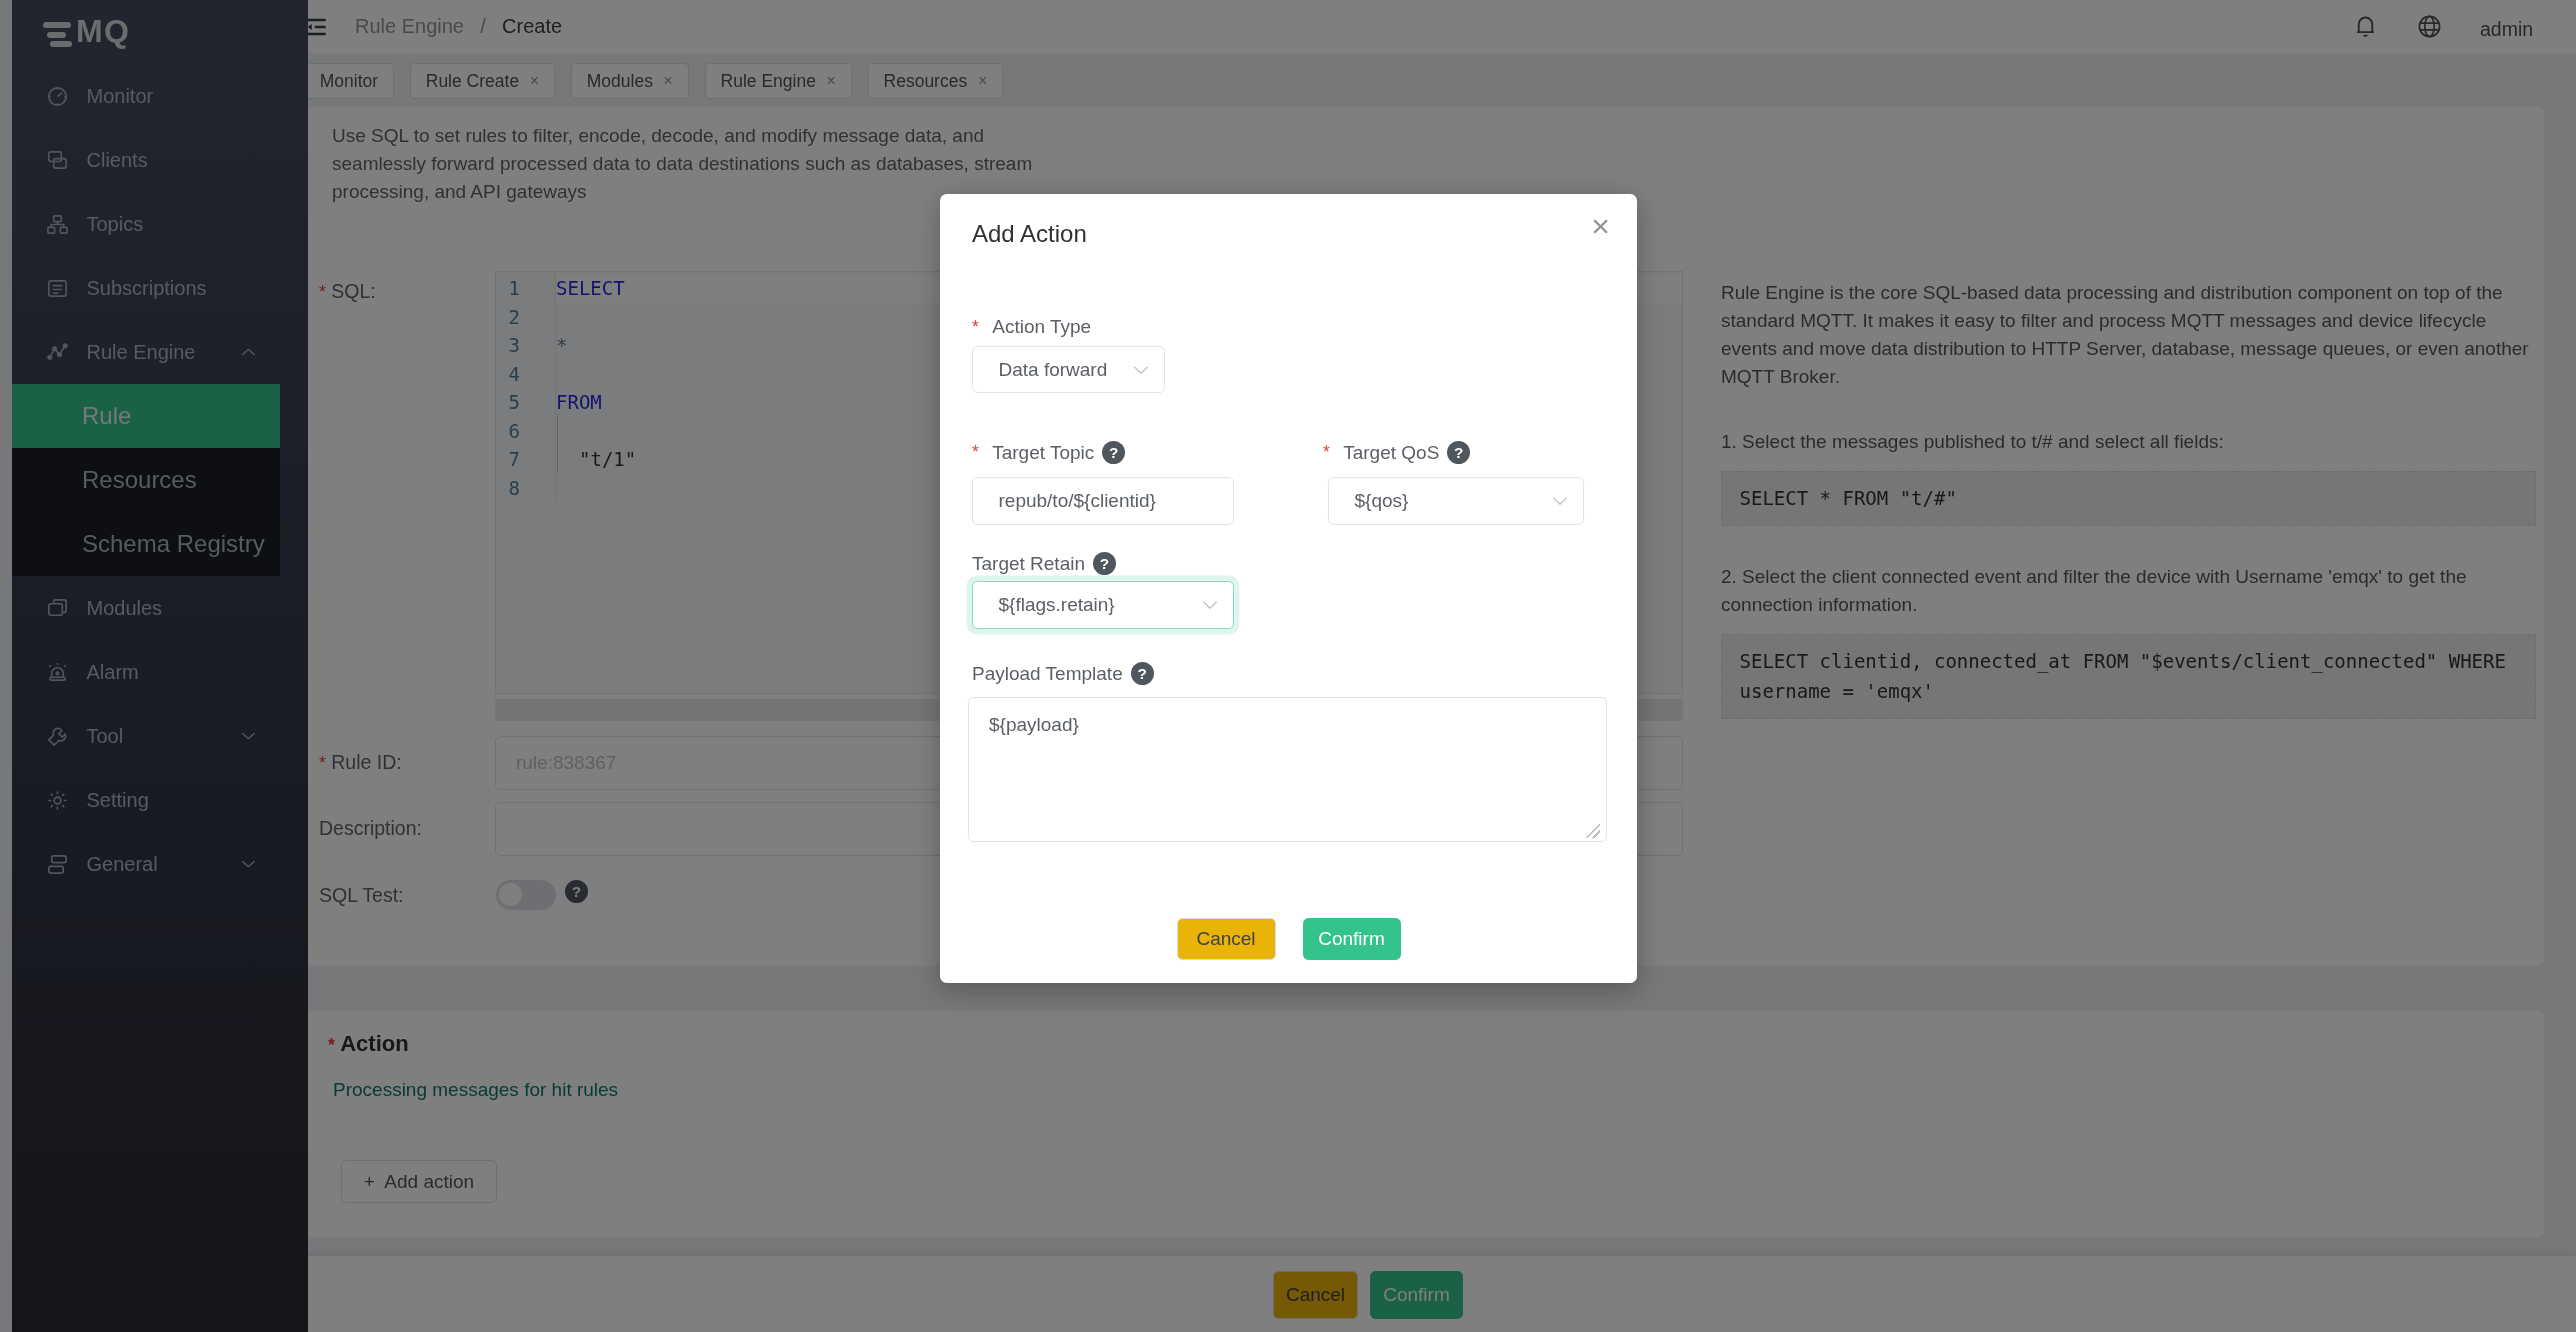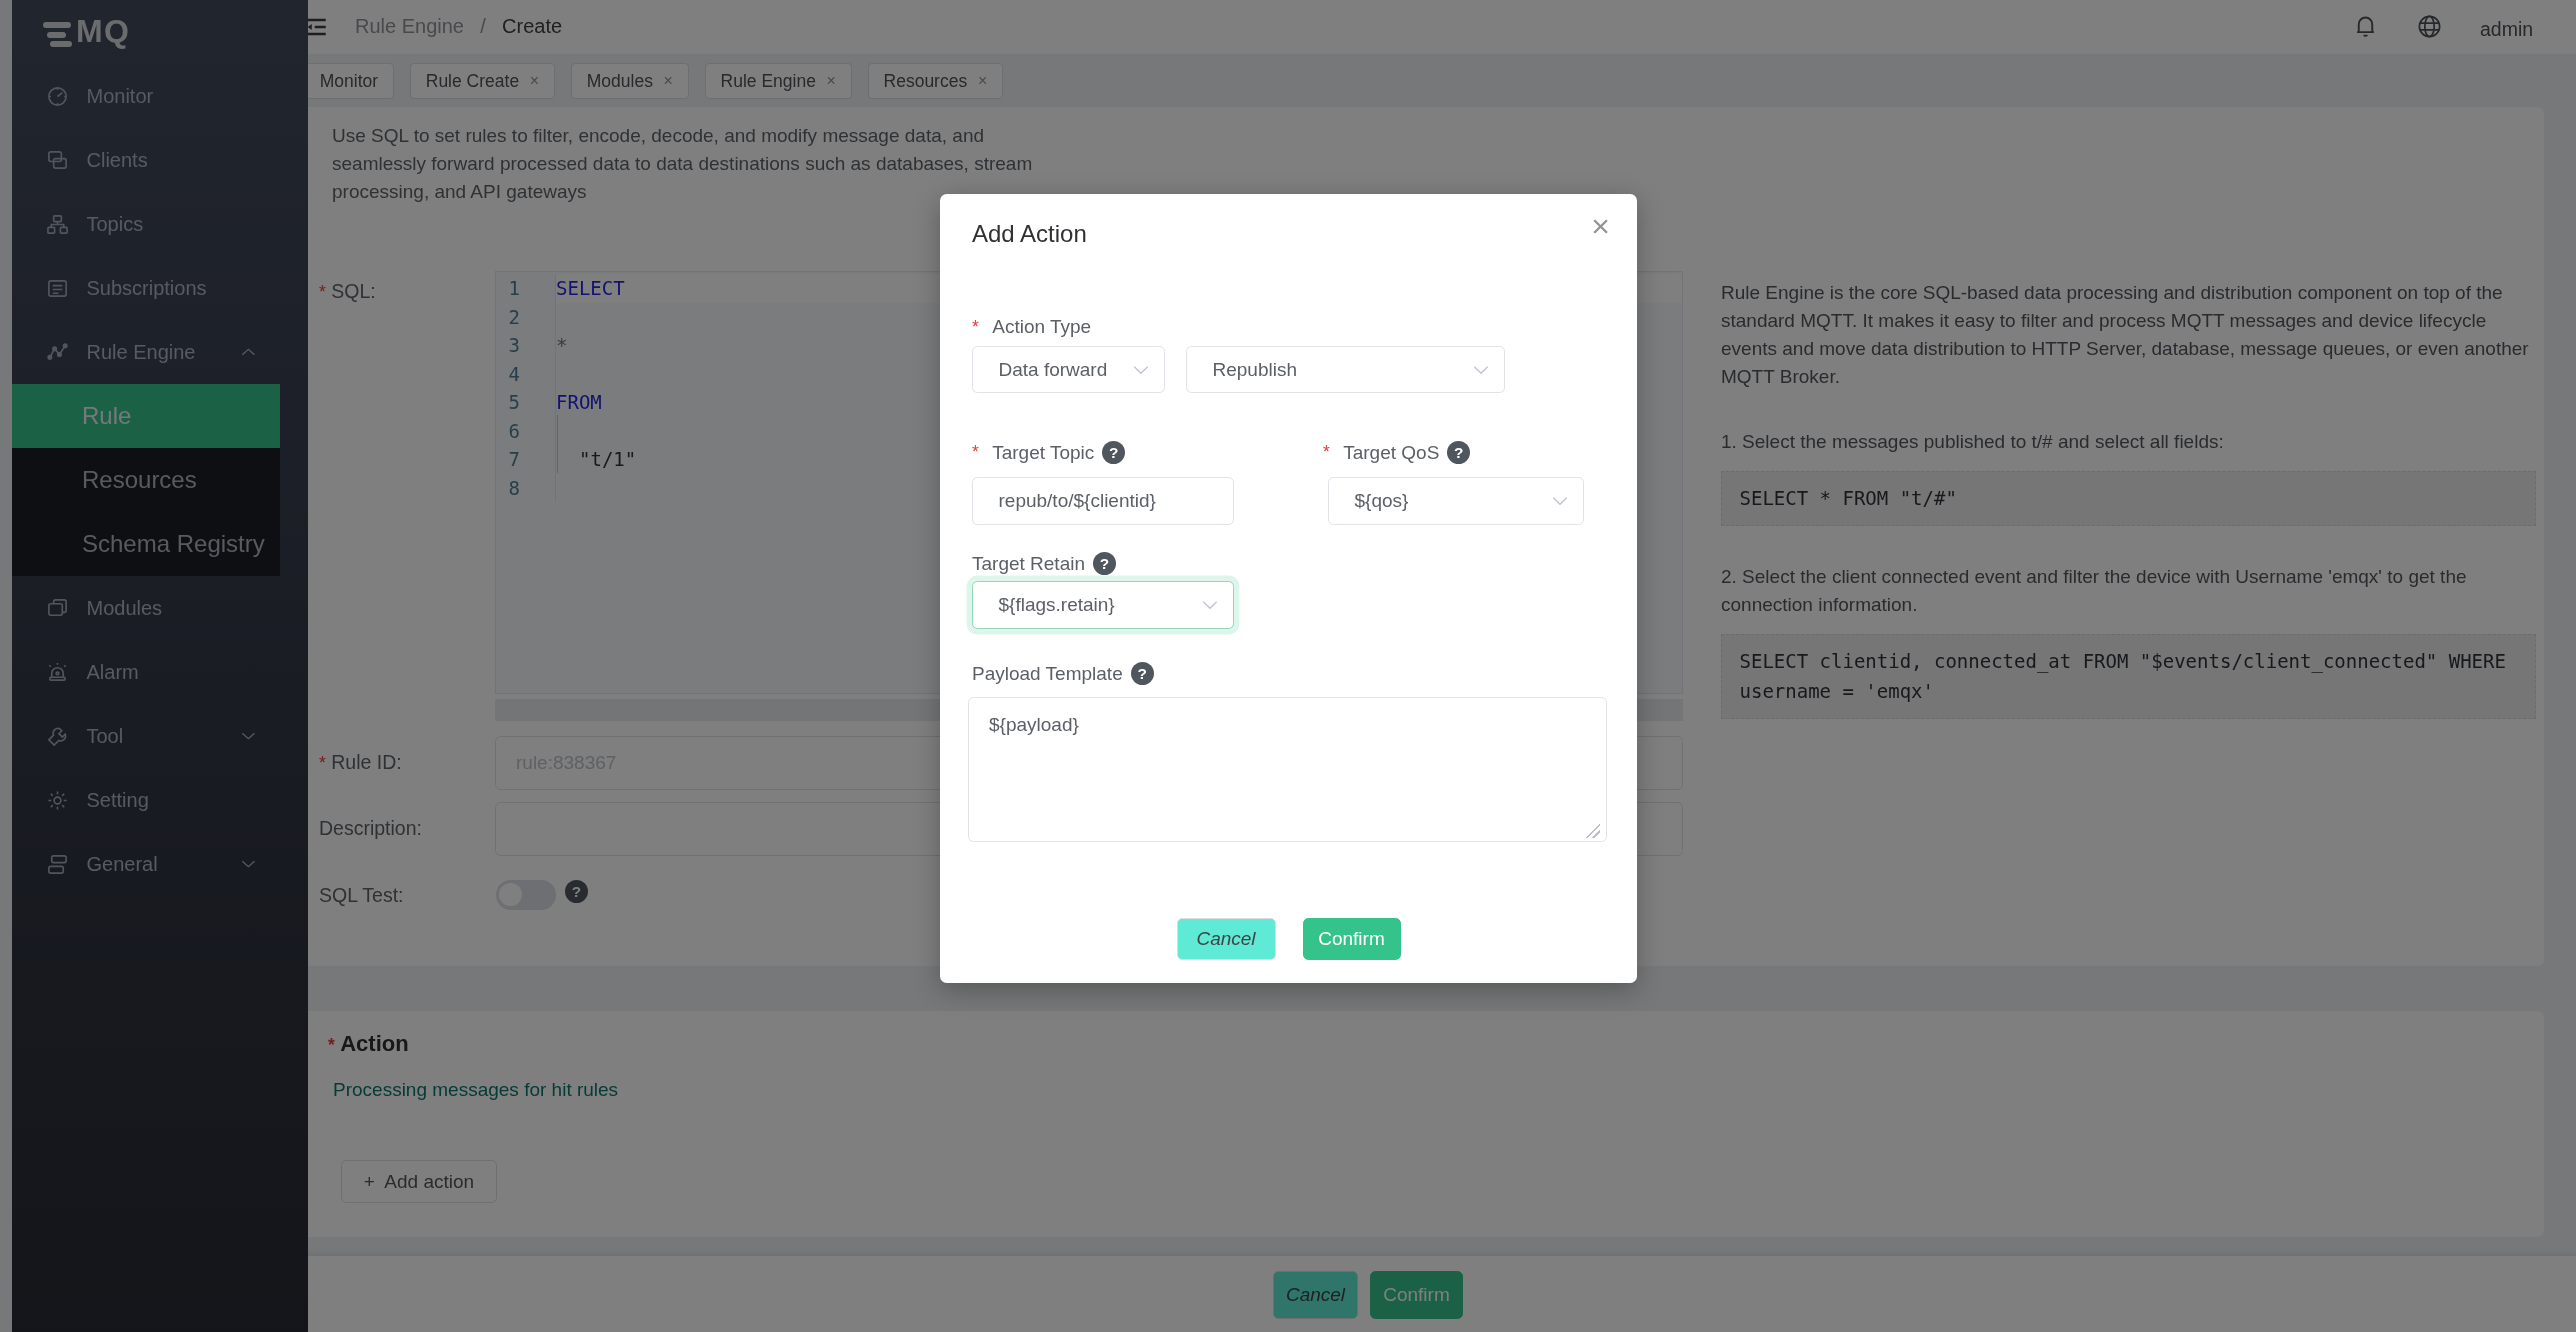--- a/index.html
+++ b/index.html
@@ -110,21 +110,21 @@
   #add-action { position:absolute; left:40px; top:149px; width:156px; height:43px;
                 border:1.3px solid #dcdfe6; border-radius:5.4px; background:#ffffff; font-size:19px;
                 color:#53575e; cursor:pointer; display:flex; align-items:center;
                 justify-content:center; gap:9.4px; }
 
   
   #page-footer { position:absolute; left:268px; top:1256px; width:2308px; height:77px;
                  background:#ffffff; box-shadow:0 -2px 6.7px rgba(0,0,0,0.08); }
   .btn { border-radius:5.4px; font-size:19px; cursor:pointer; display:flex; align-items:center;
          justify-content:center; font-family:"Liberation Sans", sans-serif; }
-  .btn-plain { background:#5eead4; border:1.3px solid #d9dce1; color:#3f4348;font-style:italic; }
+  .btn-plain { background:#eab308; border:1.3px solid #d9dce1; color:#3f4348; }
   .btn-green { background:#34c38b; border:1.3px solid #34c38b; color:#ffffff; }
   #pf-cancel { position:absolute; left:1005px; top:14.8px; width:85px; height:48px; }
   #pf-confirm { position:absolute; left:1102px; top:14.8px; width:93px; height:48px; }
 
   
   #overlay { position:absolute; inset:0; background:rgba(0,0,0,0.5); z-index:40; }
   #modal { position:absolute; left:940px; top:194px; width:697px; height:789px;
            background:#ffffff; border-radius:6.7px; z-index:50;
            box-shadow:0 6.7px 27px rgba(0,0,0,0.28); }
   #m-title { position:absolute; left:32px; top:25.5px; font-size:24px; color:#303133; }
@@ -456,28 +456,20 @@
         <span>Action Type</span>
     </span>
     <div class="fld" id="ms-type1">
       <span>Data forward</span>
       <span class="sel-ar">
         <svg viewBox="0 0 24 14" fill="none" stroke="currentColor" stroke-width="2">
             <path d="M2 2l10 10L22 2"></path>
           </svg>
       </span>
     </div>
-    <div class="fld" id="ms-type2">
-      <span>Republish</span>
-      <span class="sel-ar">
-        <svg viewBox="0 0 24 14" fill="none" stroke="currentColor" stroke-width="2">
-            <path d="M2 2l10 10L22 2"></path>
-          </svg>
-      </span>
-    </div>
 
     <span class="m-lbl" id="ml-topic">
       <span class="req">*</span>
         <span>Target Topic</span>
       <span class="qi">?</span>
     </span>
     <span class="m-lbl" id="ml-qos">
       <span class="req">*</span>
         <span>Target QoS</span>
       <span class="qi">?</span>

